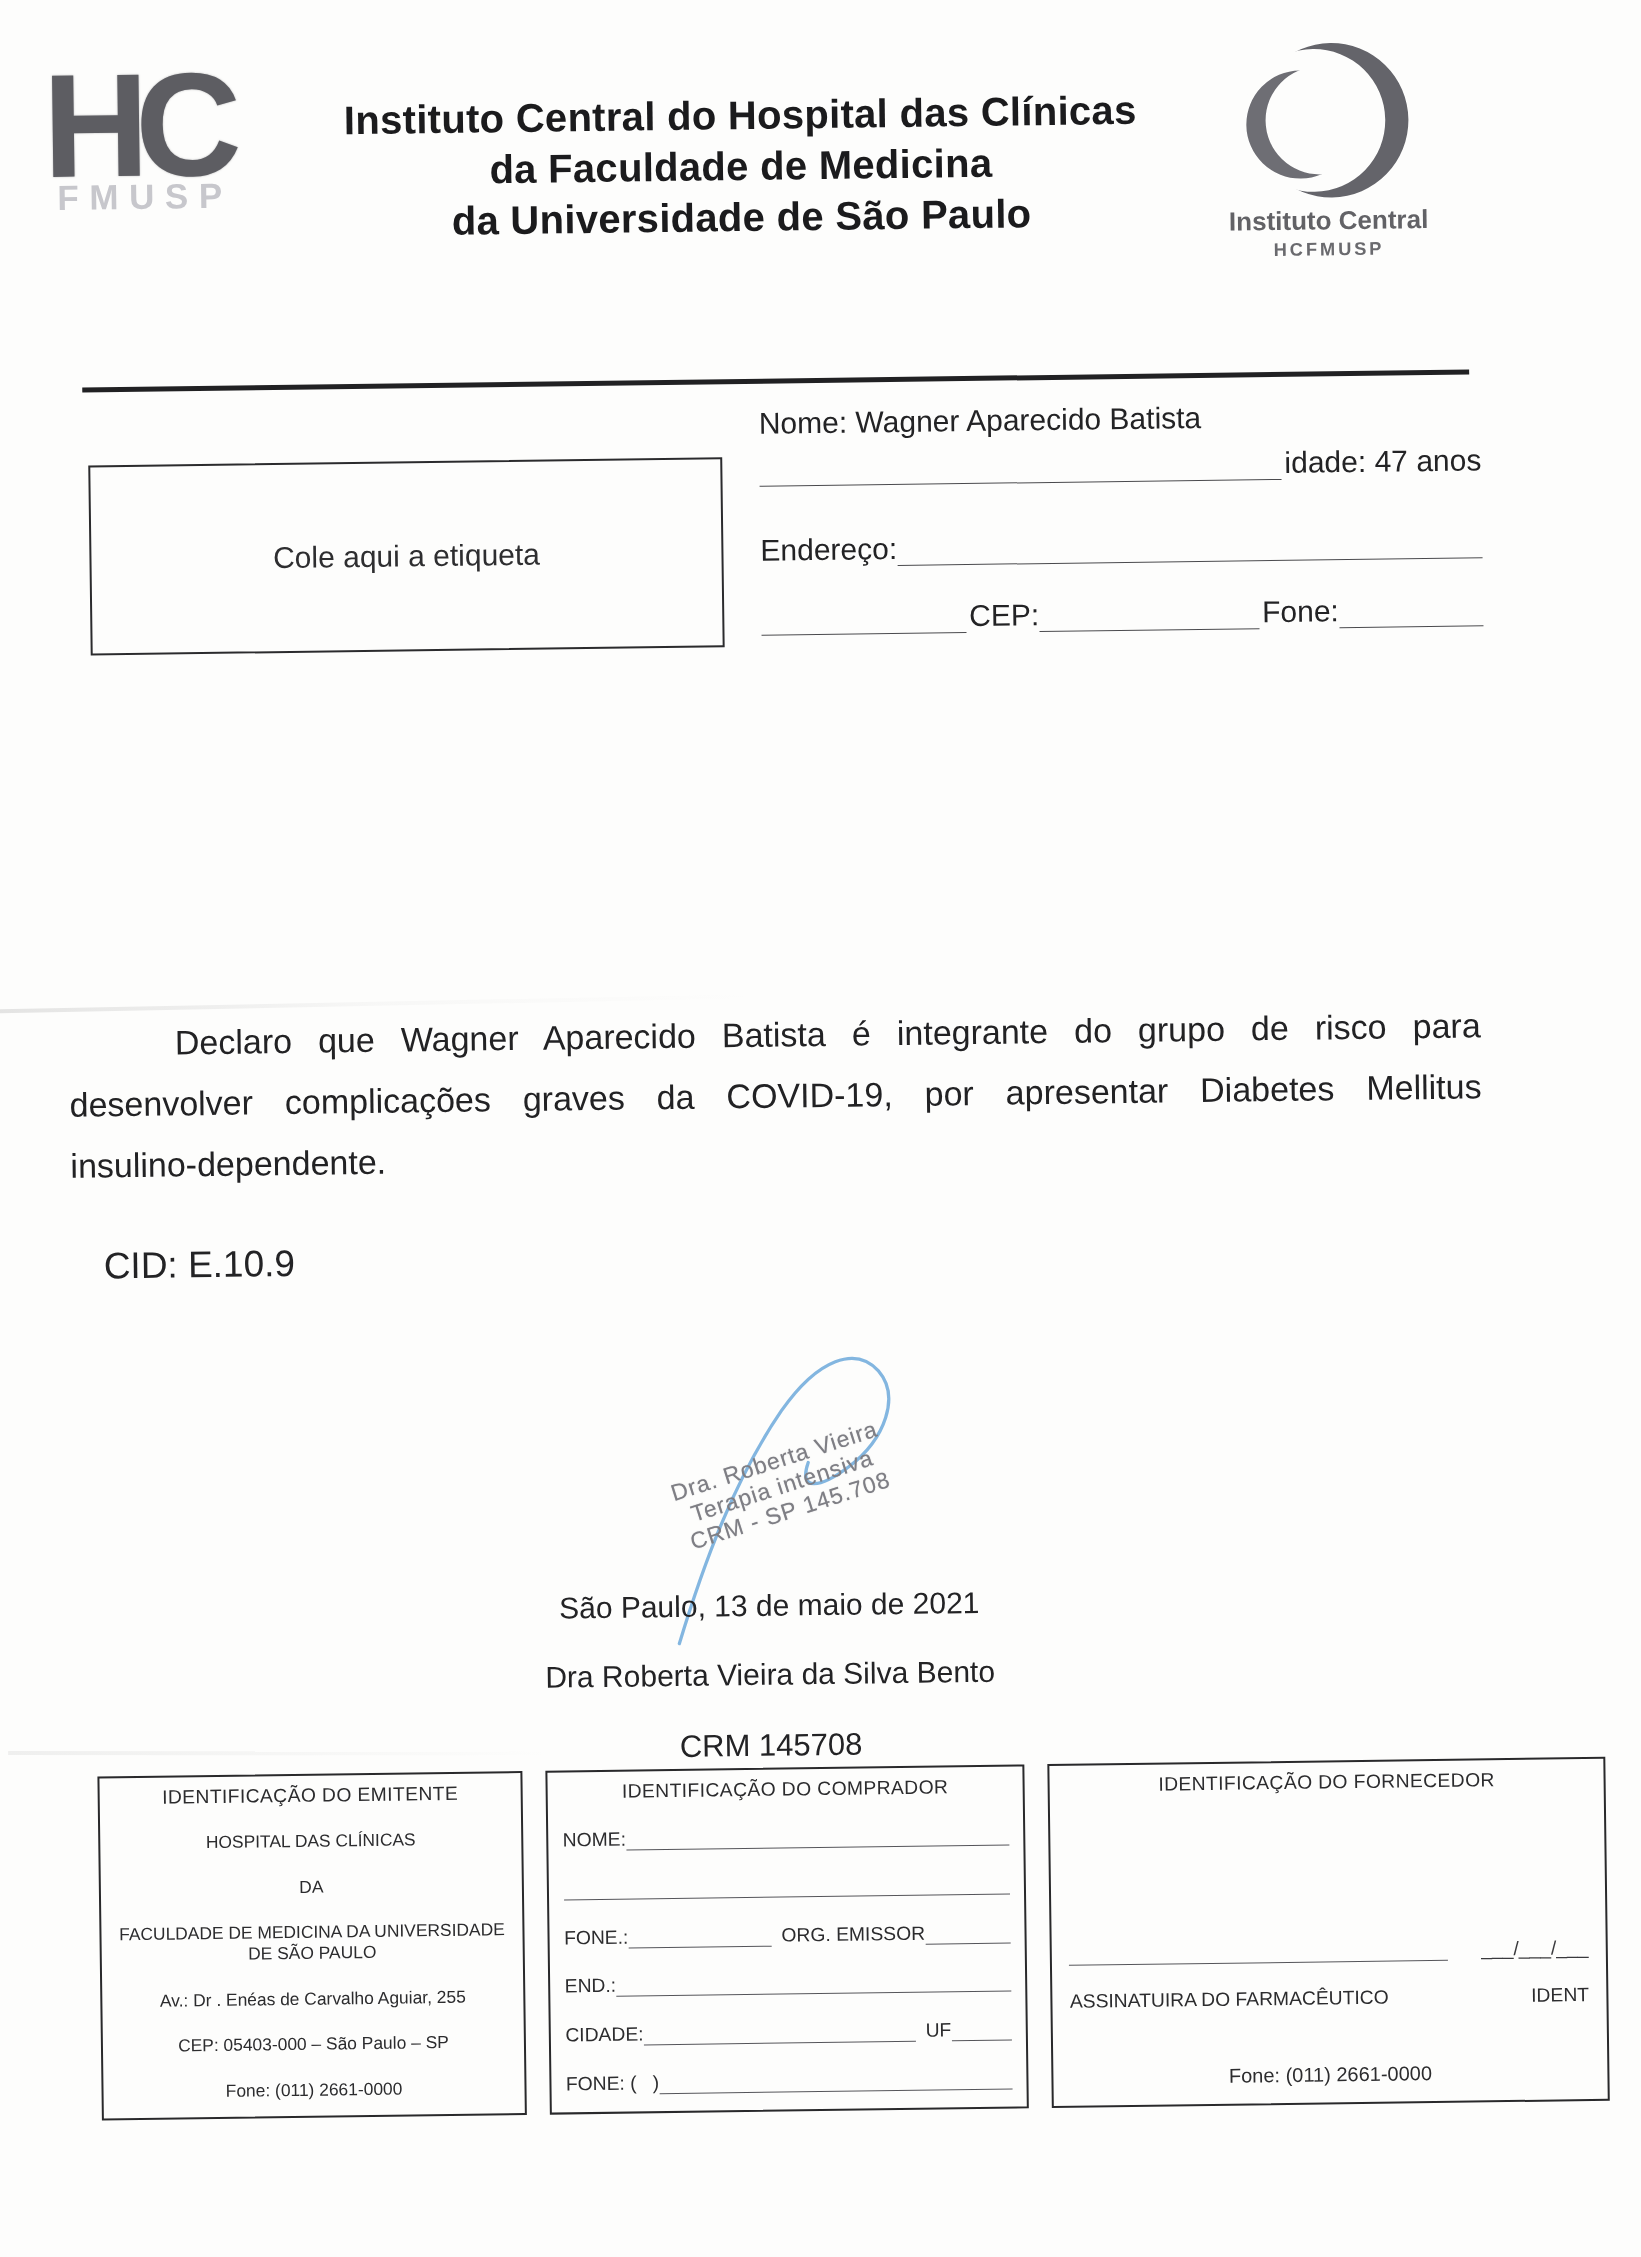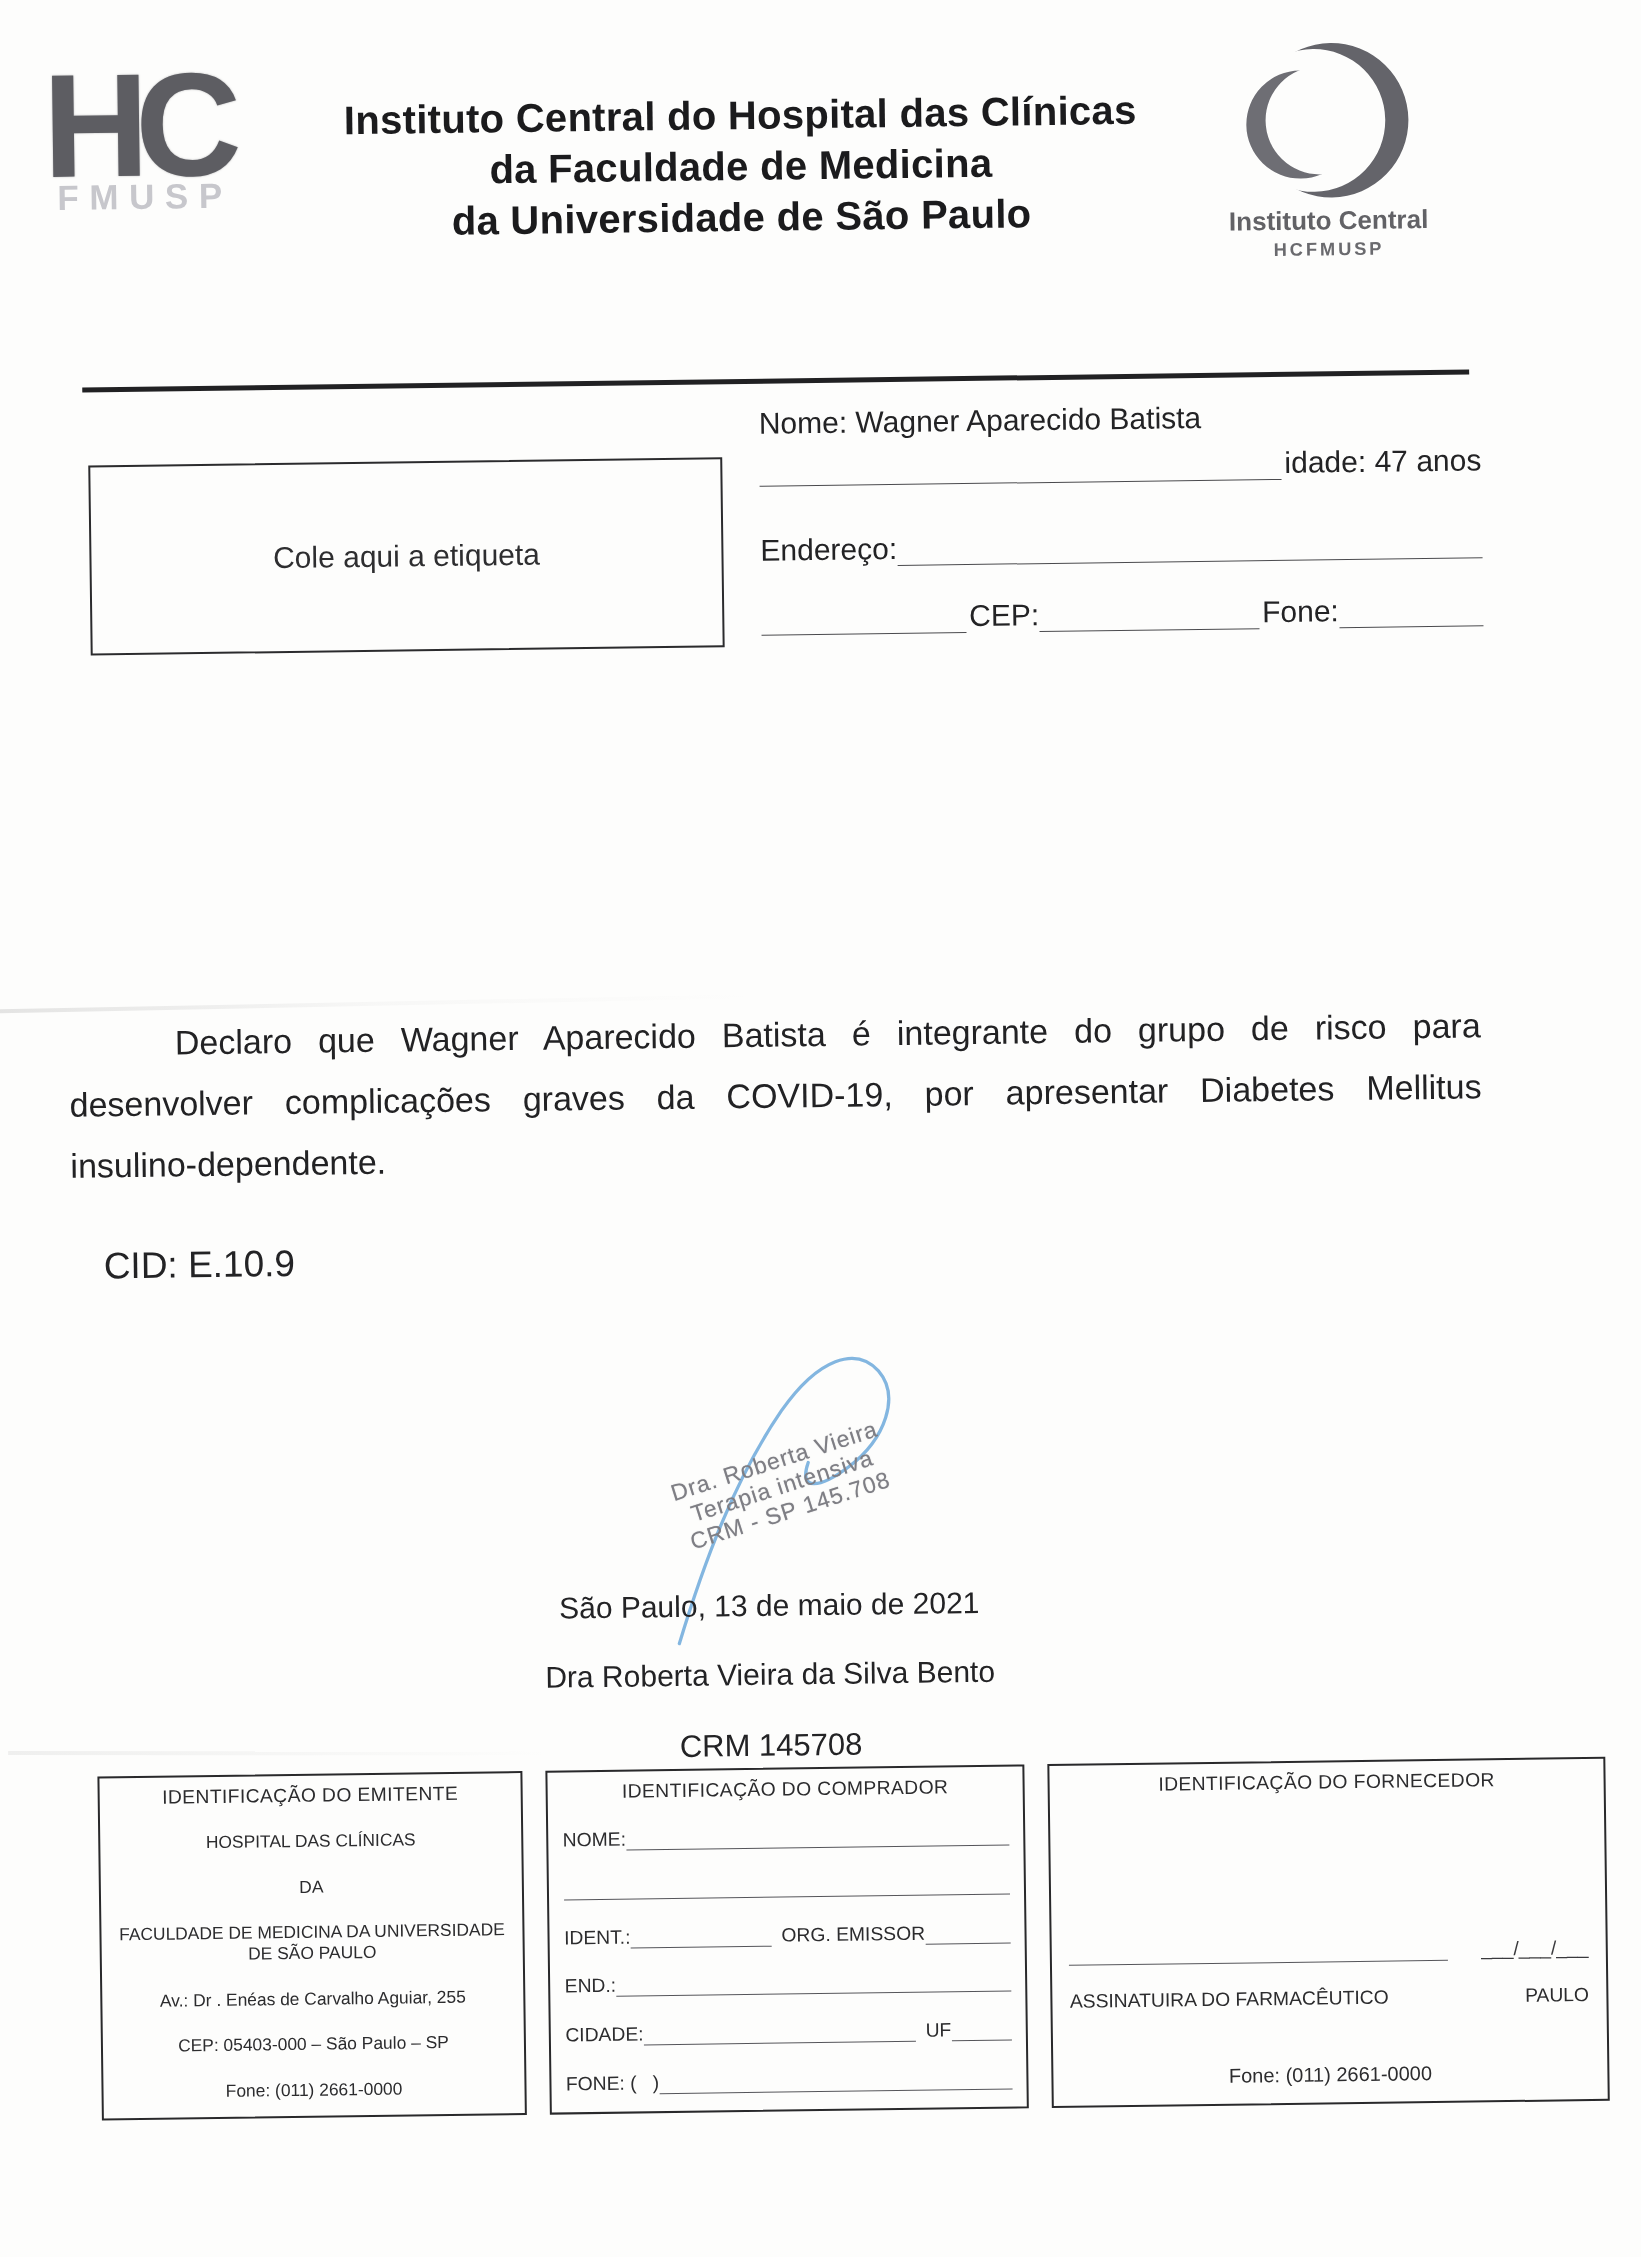--- a/index.html
+++ b/index.html
@@ -192,21 +192,21 @@
       <div class="box box-comprador">
         <div class="box-title">IDENTIFICAÇÃO DO COMPRADOR</div>
         <div class="crow">
           <span>NOME:</span>
           <span class="bline"></span>
         </div>
         <div class="crow">
           <span class="bline"></span>
         </div>
         <div class="crow">
-          <span>IDENT.:</span>
+          <span>FONE.:</span>
           <span class="bline"></span>
           <span class="mid-label">ORG. EMISSOR</span>
           <span class="bline-fixed" style="width:85px"></span>
         </div>
         <div class="crow">
           <span>END.:</span>
           <span class="bline"></span>
         </div>
         <div class="crow">
           <span>CIDADE:</span>
@@ -221,21 +221,21 @@
       </div>
 
       <div class="box box-fornecedor">
         <div class="box-title">IDENTIFICAÇÃO DO FORNECEDOR</div>
         <div class="f-sigrow">
           <span class="bline"></span>
           <span>___/___/___</span>
         </div>
         <div class="f-labels">
           <span>ASSINATUIRA DO FARMACÊUTICO</span>
-          <span>PAULO</span>
+          <span>IDENT</span>
         </div>
         <div class="f-fone">Fone: (011) 2661-0000</div>
       </div>
 
     </div>
 
     <div class="crease1"></div>
     <div class="crease2"></div>
   </div>
 </div>

